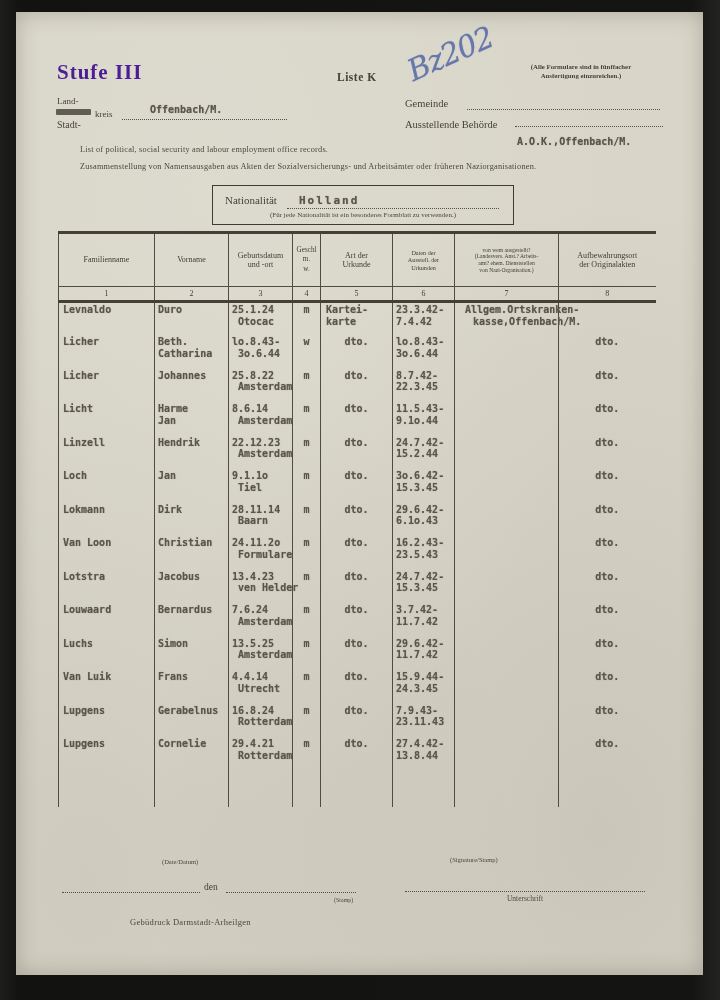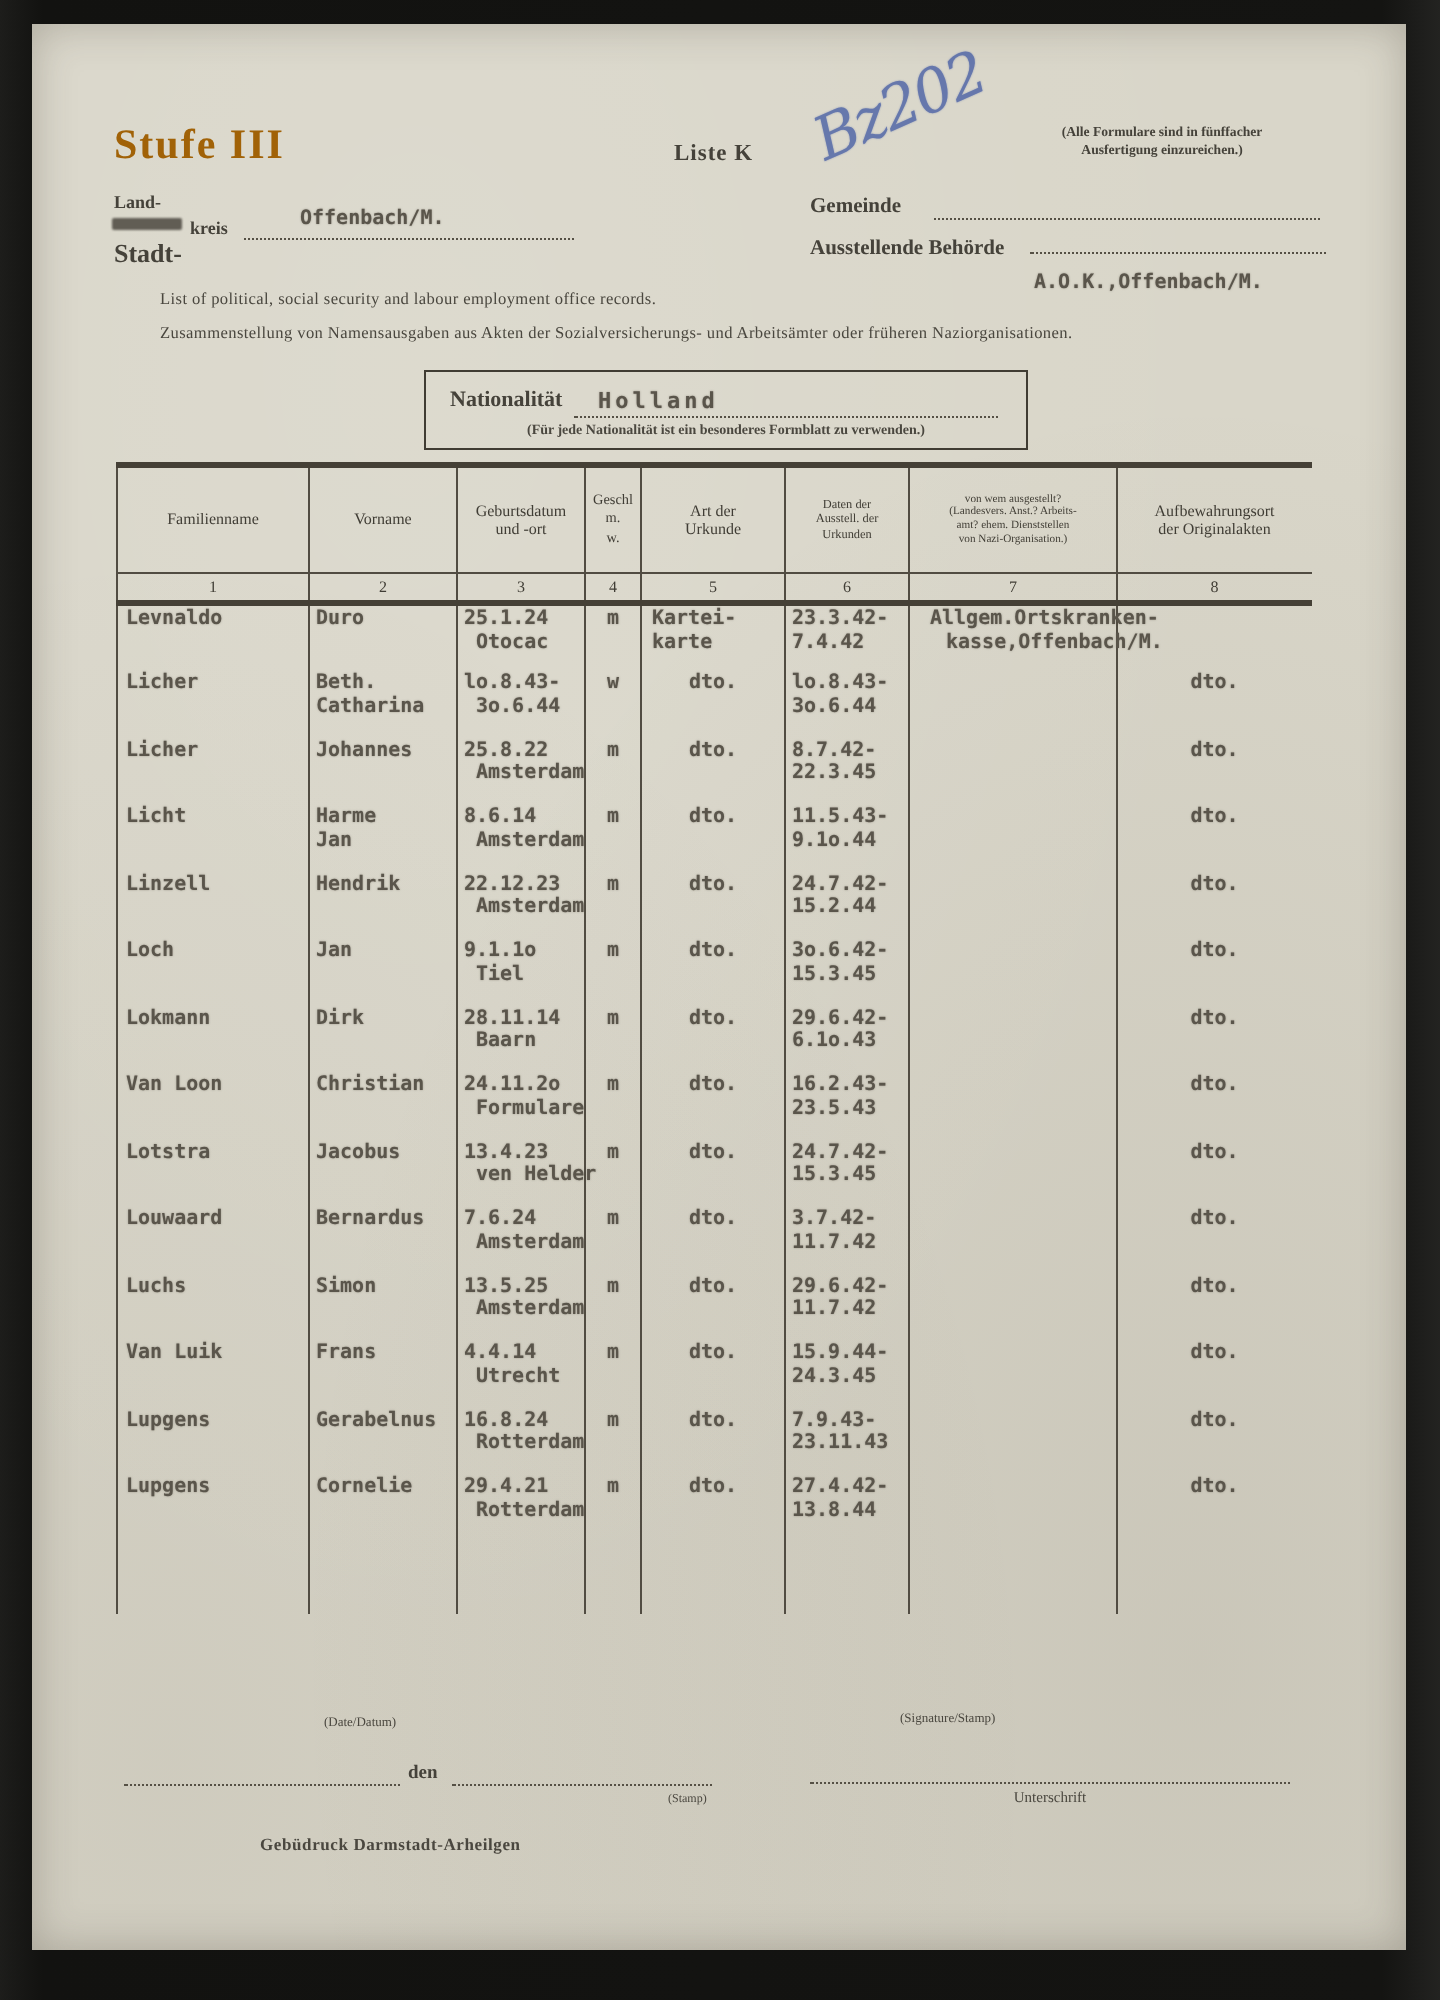--- a/index.html
+++ b/index.html
@@ -12,34 +12,34 @@
   .paper {
     position:absolute; left:16px; top:12px; width:687px; height:963px;
     background-color:#d9d6c9;
     background-image:
       radial-gradient(ellipse at 28% 18%, rgba(255,255,255,0.10), transparent 60%),
       radial-gradient(ellipse at 85% 85%, rgba(70,62,45,0.10), transparent 55%),
       radial-gradient(ellipse at 10% 90%, rgba(70,62,45,0.07), transparent 50%);
     box-shadow: inset 0 0 22px rgba(60,54,42,0.28);
   }
   .abs { position:absolute; }
-  .printed { color:#45423a;font-weight:bold; }
+  .printed { color:#45423a; }
   .typed {
     font-family:"DejaVu Sans Mono", monospace; font-weight:bold;
     color:#5a554b; text-shadow:0 0 1px rgba(92,86,74,0.55);
     white-space:pre;
   }
   .ws { white-space:pre-line; }
   .dots { border-bottom:2px dotted #55504533; border-bottom:1.5px dotted #555045; height:0; }
   .smudge {
     background:#4c4840; height:6px; border-radius:1px;
     filter:blur(0.6px); opacity:0.85;
   }
 
-  .doc-title { left:57px; top:60px; font-size:21px; font-weight:bold; letter-spacing:1px; color:#a16207; }
+  .doc-title { left:57px; top:60px; font-size:21px; font-weight:bold; letter-spacing:1px; color:#4c1d95; }
   .liste { left:337px; top:71px; font-size:11.5px; font-weight:bold; letter-spacing:0.5px; }
   .handwriting {
     left:405px; top:36px; font-family:"DejaVu Serif", serif; font-style:italic;
     font-size:30px; color:#4d63a6; opacity:0.82; transform:rotate(-24deg);
     letter-spacing:-1px; text-shadow:0 0 1px rgba(77,99,166,0.6);
   }
   .copies-note { left:498px; top:63px; width:166px; font-size:6.8px; line-height:8.8px; font-weight:bold; text-align:center; }
 
   .lbl-md { font-size:10.5px; }
   .fine { font-size:8.3px; letter-spacing:0.2px; color:#4a473f; }
@@ -83,21 +83,21 @@
   .f-siglabel  { left:450px; top:856px; font-size:6.5px; color:#4a473f; }
   .f-line1a { left:62px;  top:892px; width:138px; }
   .f-den    { left:204px; top:882px; font-size:9.5px; }
   .f-line1b { left:226px; top:892px; width:130px; }
   .f-stamp  { left:334px; top:897px; font-size:6px; color:#4a473f; }
   .f-line2  { left:405px; top:891px; width:240px; }
   .f-unterschrift { left:405px; top:894px; width:240px; text-align:center; font-size:7.5px; color:#4a473f; }
   .imprint { left:130px; top:917px; font-size:8.5px; letter-spacing:0.3px; color:#4a473f; }
 
   .land  { left:57px; top:96px;  font-size:9px; }
-  .stadt { left:57px; top:119px; font-size:13px; }
+  .stadt { left:57px; top:119px; font-size:10px; }
   .kreis { left:95px; top:109px; font-size:9px; }
   .kreis-smudge { left:56px; top:109px; width:35px; }
   .kreis-dots { left:122px; top:119px; width:165px; }
   .kreis-value { left:150px; top:104px; font-size:10px; }
   .gemeinde { left:405px; top:98px; }
   .gemeinde-dots { left:467px; top:109px; width:193px; }
   .authority { left:405px; top:119px; }
   .authority-value { left:517px; top:116px; font-size:10px;margin-top:20px; }
   .authority-dots { left:515px; top:126px; width:148px; }
   .desc-en { left:80px; top:145px; }

